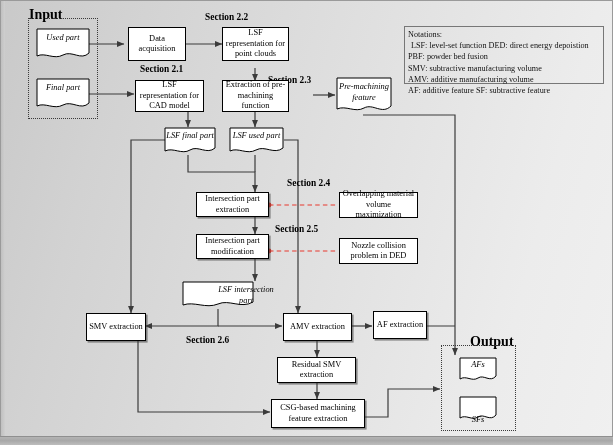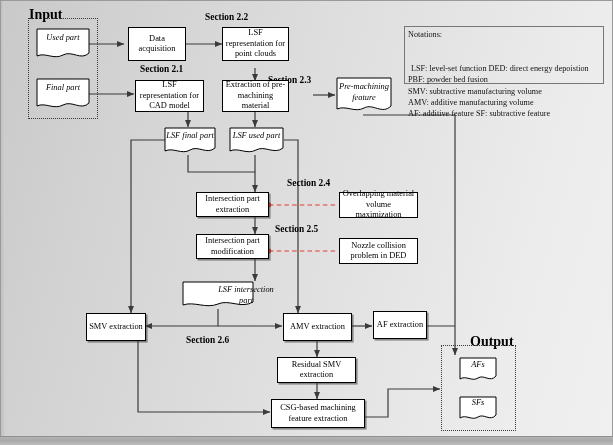--- a/index.html
+++ b/index.html
@@ -124,32 +124,32 @@
 
   <div class="sect" style="left:205px;top:12px;">Section 2.2</div>
 
   <div class="proc" style="left:128px;top:27px;width:58px;height:34px;">Data acquisition</div>
   <div class="proc" style="left:222px;top:27px;width:67px;height:34px;">LSF representation for point clouds</div>
 
   <div class="sect" style="left:140px;top:64px;">Section 2.1</div>
   <div class="sect" style="left:268px;top:75px;">Section 2.3</div>
 
   <div class="proc" style="left:135px;top:80px;width:69px;height:32px;">LSF representation for CAD model</div>
-  <div class="proc" style="left:222px;top:80px;width:67px;height:32px;">Extraction of pre-machining material</div>
+  <div class="proc" style="left:222px;top:80px;width:67px;height:32px;">Extraction of pre-machining function</div>
 
   <div class="doc" style="left:336px;top:77px;width:56px;height:38px;">
     <svg width="56" height="38" viewBox="0 0 56 38">
       <path d="M1,1 L55,1 L55,29 C46,38 37,26 28,31 C19,36 10,28 1,32 Z" fill="#ffffff" stroke="#000000" stroke-width="1"></path>
     </svg>
     <div class="dlabel" style="height:38px;">Pre-machining feature</div>
   </div>
 
   <div class="notations" style="left:404px;top:26px;width:200px;height:58px;">
     <div class="nl">Notations:</div>
-    <div class="nl" style="padding-left:3px;margin-top:23px;">LSF: level-set function   DED: direct energy depoistion</div>
+    <div class="nl" style="padding-left:3px;">LSF: level-set function   DED: direct energy depoistion</div>
     <div class="nl">PBF: powder bed fusion</div>
     <div class="nl">SMV: subtractive manufacturing volume</div>
     <div class="nl">AMV: additive manufacturing volume</div>
     <div class="nl">AF: additive feature    SF: subtractive feature</div>
   </div>
 
   <div class="doc" style="left:164px;top:127px;width:52px;height:28px;">
     <svg width="52" height="28" viewBox="0 0 52 28">
       <path d="M1,1 L51,1 L51,21 C43,28 34,18 26,23 C18,28 9,20 1,24 Z" fill="#ffffff" stroke="#000000" stroke-width="1"></path>
     </svg>
@@ -194,17 +194,17 @@
     <svg width="38" height="26" viewBox="0 0 38 26">
       <path d="M1,1 L37,1 L37,19 C31,26 25,17 19,21 C13,25 7,18 1,22 Z" fill="#ffffff" stroke="#000000" stroke-width="1"></path>
     </svg>
     <div class="dlabel" style="height:26px;padding-top:3px;">AFs</div>
   </div>
 
   <div class="doc" style="left:459px;top:396px;width:38px;height:26px;">
     <svg width="38" height="26" viewBox="0 0 38 26">
       <path d="M1,1 L37,1 L37,19 C31,26 25,17 19,21 C13,25 7,18 1,22 Z" fill="#ffffff" stroke="#000000" stroke-width="1"></path>
     </svg>
-    <div class="dlabel" style="height:26px;padding-top:2px;">SFs</div>
+    <div class="dlabel" style="height:26px;padding-top:19px;">SFs</div>
   </div>
 
   <div id="bottomstrip"></div>
 </div>
 
 </body></html>

